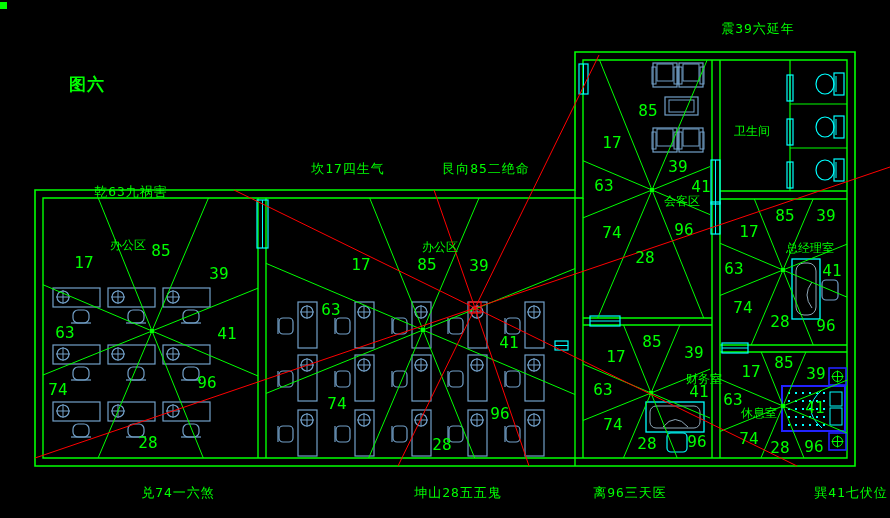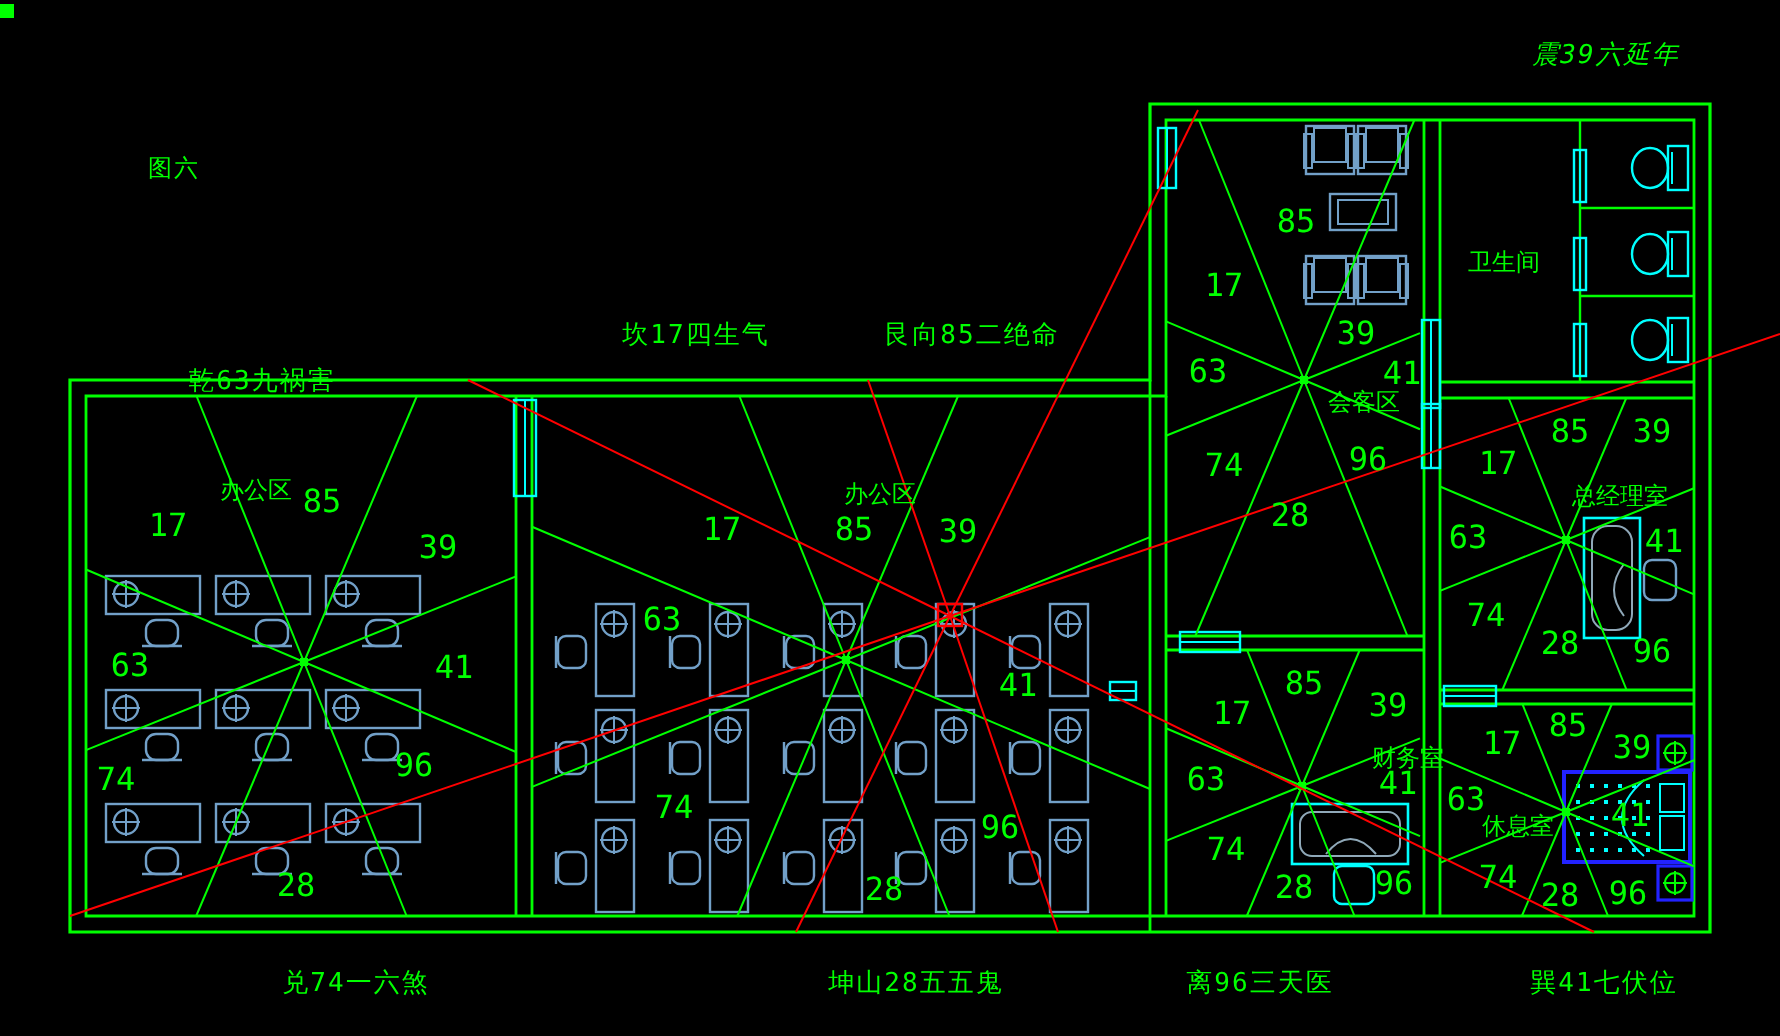--- a/index.html
+++ b/index.html
@@ -5,21 +5,21 @@
   html,body{margin:0;padding:0;background:#000;}
   body{width:890px;height:518px;position:relative;overflow:hidden;
        font-family:"DejaVu Sans Mono","Liberation Mono",monospace;}
   #stage{position:absolute;left:0;top:0;width:890px;height:518px;}
   #plan-svg{position:absolute;left:0;top:0;}
   #labels{position:absolute;left:0;top:0;width:890px;height:518px;pointer-events:none;}
   .lbl{position:absolute;transform:translate(-50%,-50%);color:#00ff00;
        font-size:13px;line-height:1;white-space:nowrap;letter-spacing:1px;}
   .num{font-size:16px;letter-spacing:0px;}
   .roomlbl{font-size:12px;letter-spacing:0px;}
-  .title{font-size:12px;}
+  .title{font-size:17px;font-weight:bold;}
 </style>
 </head>
 <body>
 
 <div id="stage">
   <svg id="plan-svg" width="890" height="518" viewBox="0 0 890 518">
       <g>
         <path d="M35,190 H575 V52 H855 V466 H35 Z" fill="none" stroke="#00ff00" stroke-width="1.6"></path>
         <path d="M43,198 H583 V60 H847 V458 H43 Z" fill="none" stroke="#00ff00" stroke-width="1.4"></path>
         <line x1="258" y1="198" x2="258" y2="458" stroke="#00ff00" stroke-width="1.4"></line>
@@ -500,25 +500,25 @@
         <line x1="475" y1="308" x2="599" y2="55" stroke="#ff0000" stroke-width="1"></line>
         <line x1="475" y1="308" x2="890" y2="167" stroke="#ff0000" stroke-width="1"></line>
         <rect x="469" y="302" width="12" height="11" fill="none" stroke="#ff0000" stroke-width="1.2"></rect>
       </g>
     </svg>
   <div id="labels">
     <span class="lbl title" style="left:87px;top:84px;">图六</span>
   <span class="lbl " style="left: 131px; top: 171px; margin-top: 20px;">乾63九祸害</span>
       <span class="lbl " style="left: 348px; top: 168px;">坎17四生气</span>
       <span class="lbl " style="left: 486px; top: 168px;">艮向85二绝命</span>
-      <span class="lbl " style="left: 803px; top: 28px; font-style: italic;">震39六延年</span>
+      <span class="lbl " style="left: 758px; top: 28px;">震39六延年</span>
       <span class="lbl " style="left: 178px; top: 492px;">兑74一六煞</span>
       <span class="lbl " style="left: 458px; top: 492px;">坤山28五五鬼</span>
       <span class="lbl " style="left: 630px; top: 492px;">离96三天医</span>
-      <span class="lbl " style="left: 802px; top: 492px;">巽41七伏位</span>
+      <span class="lbl " style="left: 851px; top: 492px;">巽41七伏位</span>
       <span class="lbl roomlbl" style="left: 128px; top: 245px;">办公区</span>
       <span class="lbl num" style="left: 84px; top: 263px;">17</span>
       <span class="lbl num" style="left: 161px; top: 251px;">85</span>
       <span class="lbl num" style="left: 219px; top: 274px;">39</span>
       <span class="lbl num" style="left: 65px; top: 333px;">63</span>
       <span class="lbl num" style="left: 227px; top: 334px;">41</span>
       <span class="lbl num" style="left: 58px; top: 390px;">74</span>
       <span class="lbl num" style="left: 148px; top: 443px;">28</span>
       <span class="lbl num" style="left: 207px; top: 383px;">96</span>
       <span class="lbl roomlbl" style="left: 440px; top: 247px;">办公区</span>

